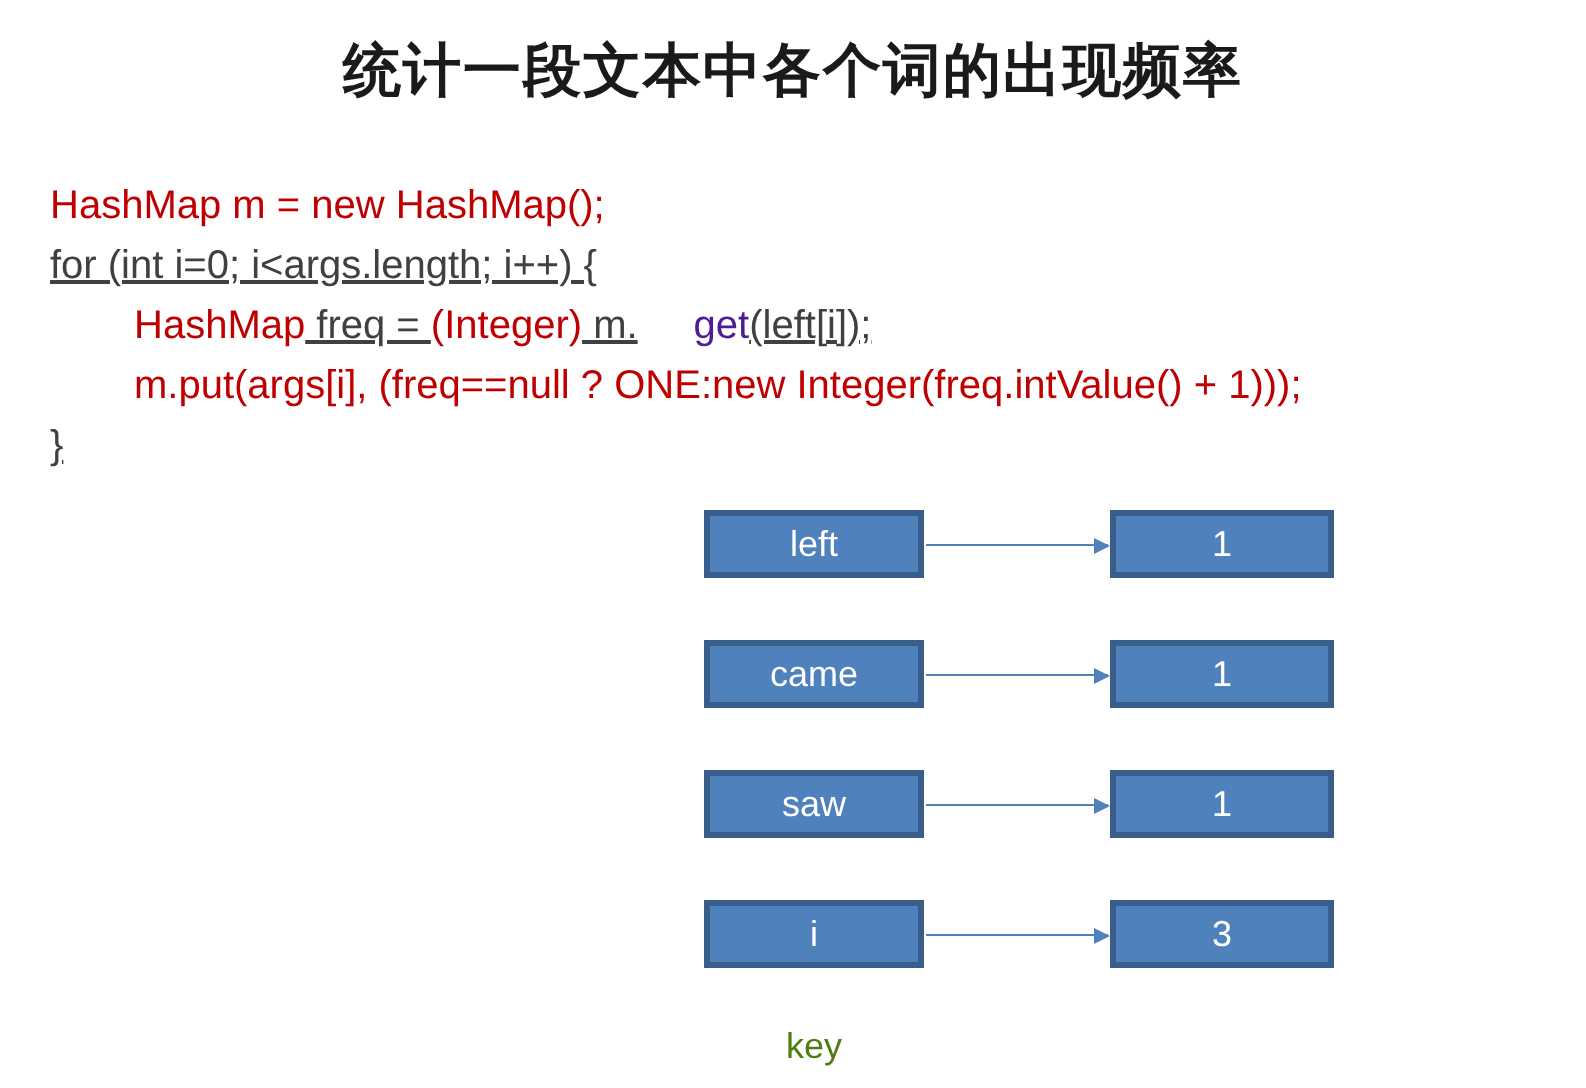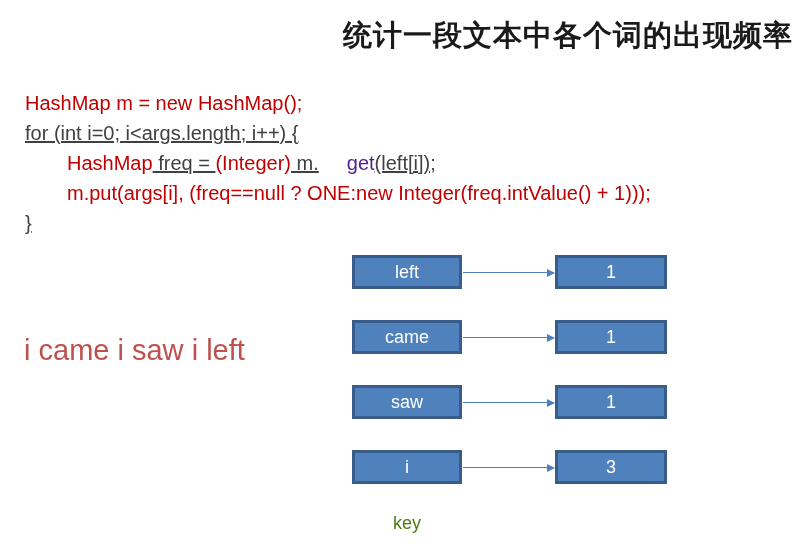--- a/index.html
+++ b/index.html
@@ -1,20 +1,20 @@
 <!DOCTYPE html>
 <html><head>
 <meta charset="utf-8">
 <style>
   * { margin:0; padding:0; box-sizing:border-box; }
   html,body { background:#ffffff; }
   body { font-family:"Liberation Sans","DejaVu Sans",sans-serif; }
   .slide { position:relative; width:793px; height:544px; background:#ffffff; overflow:hidden; }
 
-  .title { position:absolute; top:16px; left:0; width:100%; text-align:right;
+  .title { position:absolute; top:16px; left:0; width:100%; text-align:center;
            font-size:29px; font-weight:bold; color:#1a1a1a; letter-spacing:1px; }
 
   .code { position:absolute; top:88px; left:25px; font-size:20px; line-height:30px; color:#404040; }
   .code-line { white-space:pre; }
   .indent { padding-left:42px; }
   .c-red  { color:#C00000; }
   .c-dark { color:#404040;text-decoration:underline; }
   .c-blue { color:#4c1d95;margin-left:28px; }
   .wavy { text-decoration-style:wavy; text-decoration-thickness:1px; text-underline-offset:4px; }
 
@@ -45,21 +45,20 @@
   <h1 class="title">统计一段文本中各个词的出现频率</h1>
 
   <div class="code">
     <div class="code-line"><span class="c-red wavy">HashMap</span><span class="c-red"> m = new </span><span class="c-red wavy">HashMap</span><span class="c-red">();</span></div>
     <div class="code-line"><span class="c-dark">for (int i=0; i&lt;args.length; i++) {</span></div>
     <div class="code-line indent"><span class="c-red">HashMap</span><span class="c-dark"> freq = </span><span class="c-red">(Integer)</span><span class="c-dark"> m.</span><span class="c-blue">get</span><span class="c-dark">(left[i]);</span></div>
     <div class="code-line indent"><span class="c-red">m.put(args[i], (freq==null ? ONE:new Integer(freq.intValue() + 1)));</span></div>
     <div class="code-line"><span class="c-dark">}</span></div>
   </div>
 
-  <div class="phrase"><span class="wavy">i</span><span> came </span><span class="wavy">i</span><span> saw </span><span class="wavy">i</span><span> left</span></div>
 
   <div class="diagram">
 
     <div class="row">
       <div class="box key-box">
           <span>left</span>
         </div>
       <div class="arrow"></div>
       <div class="box value-box">
           <span>1</span>

